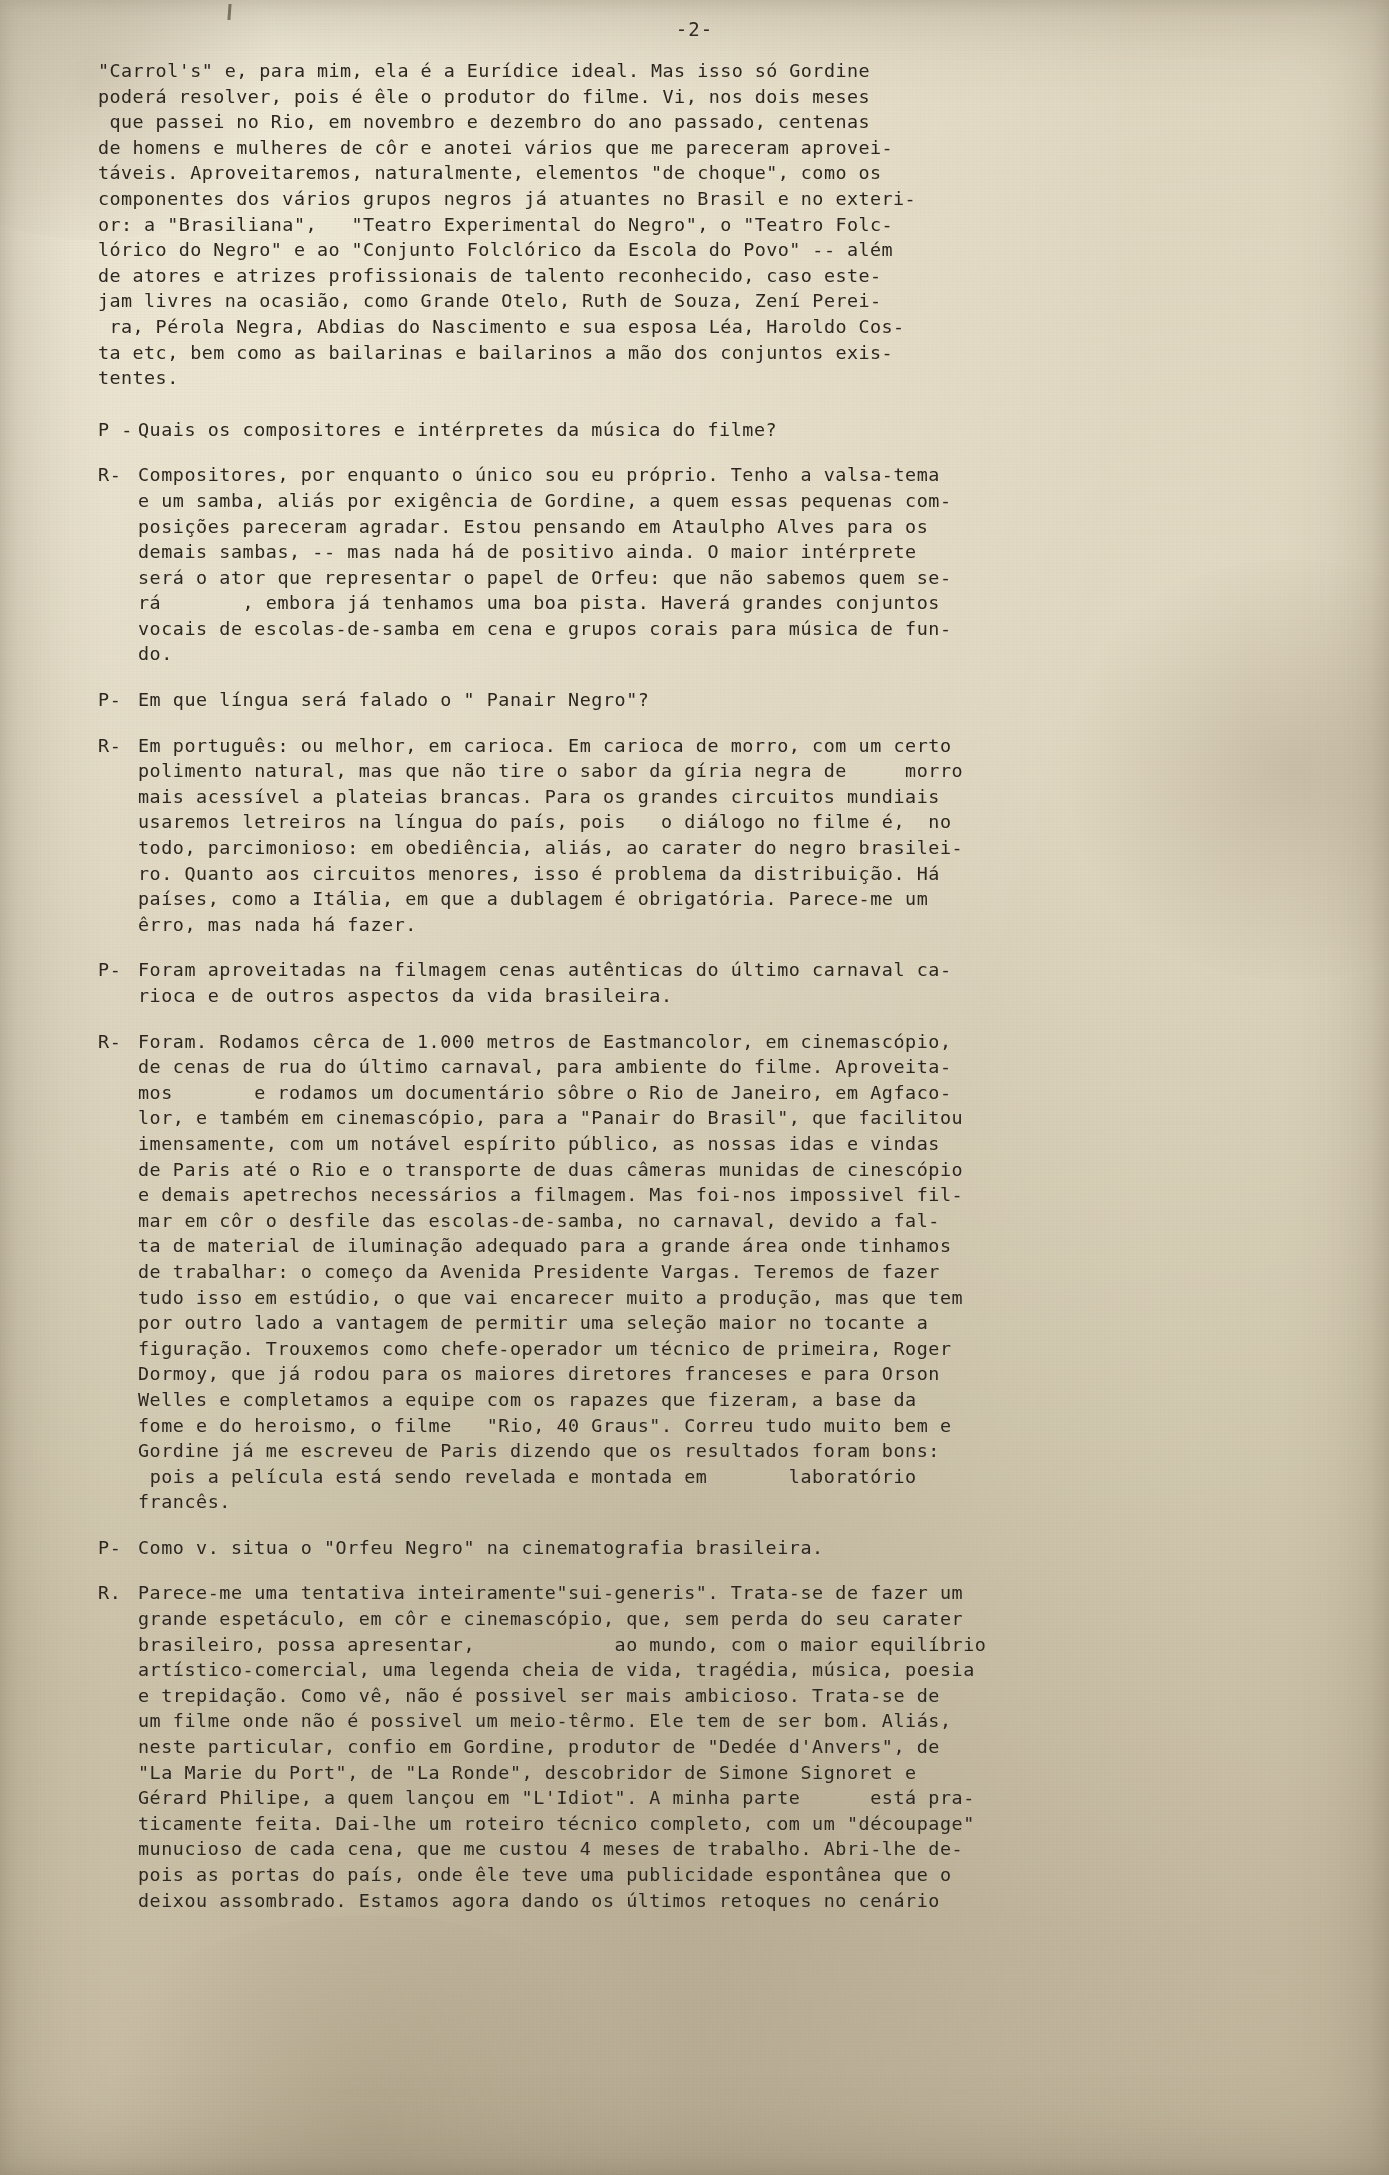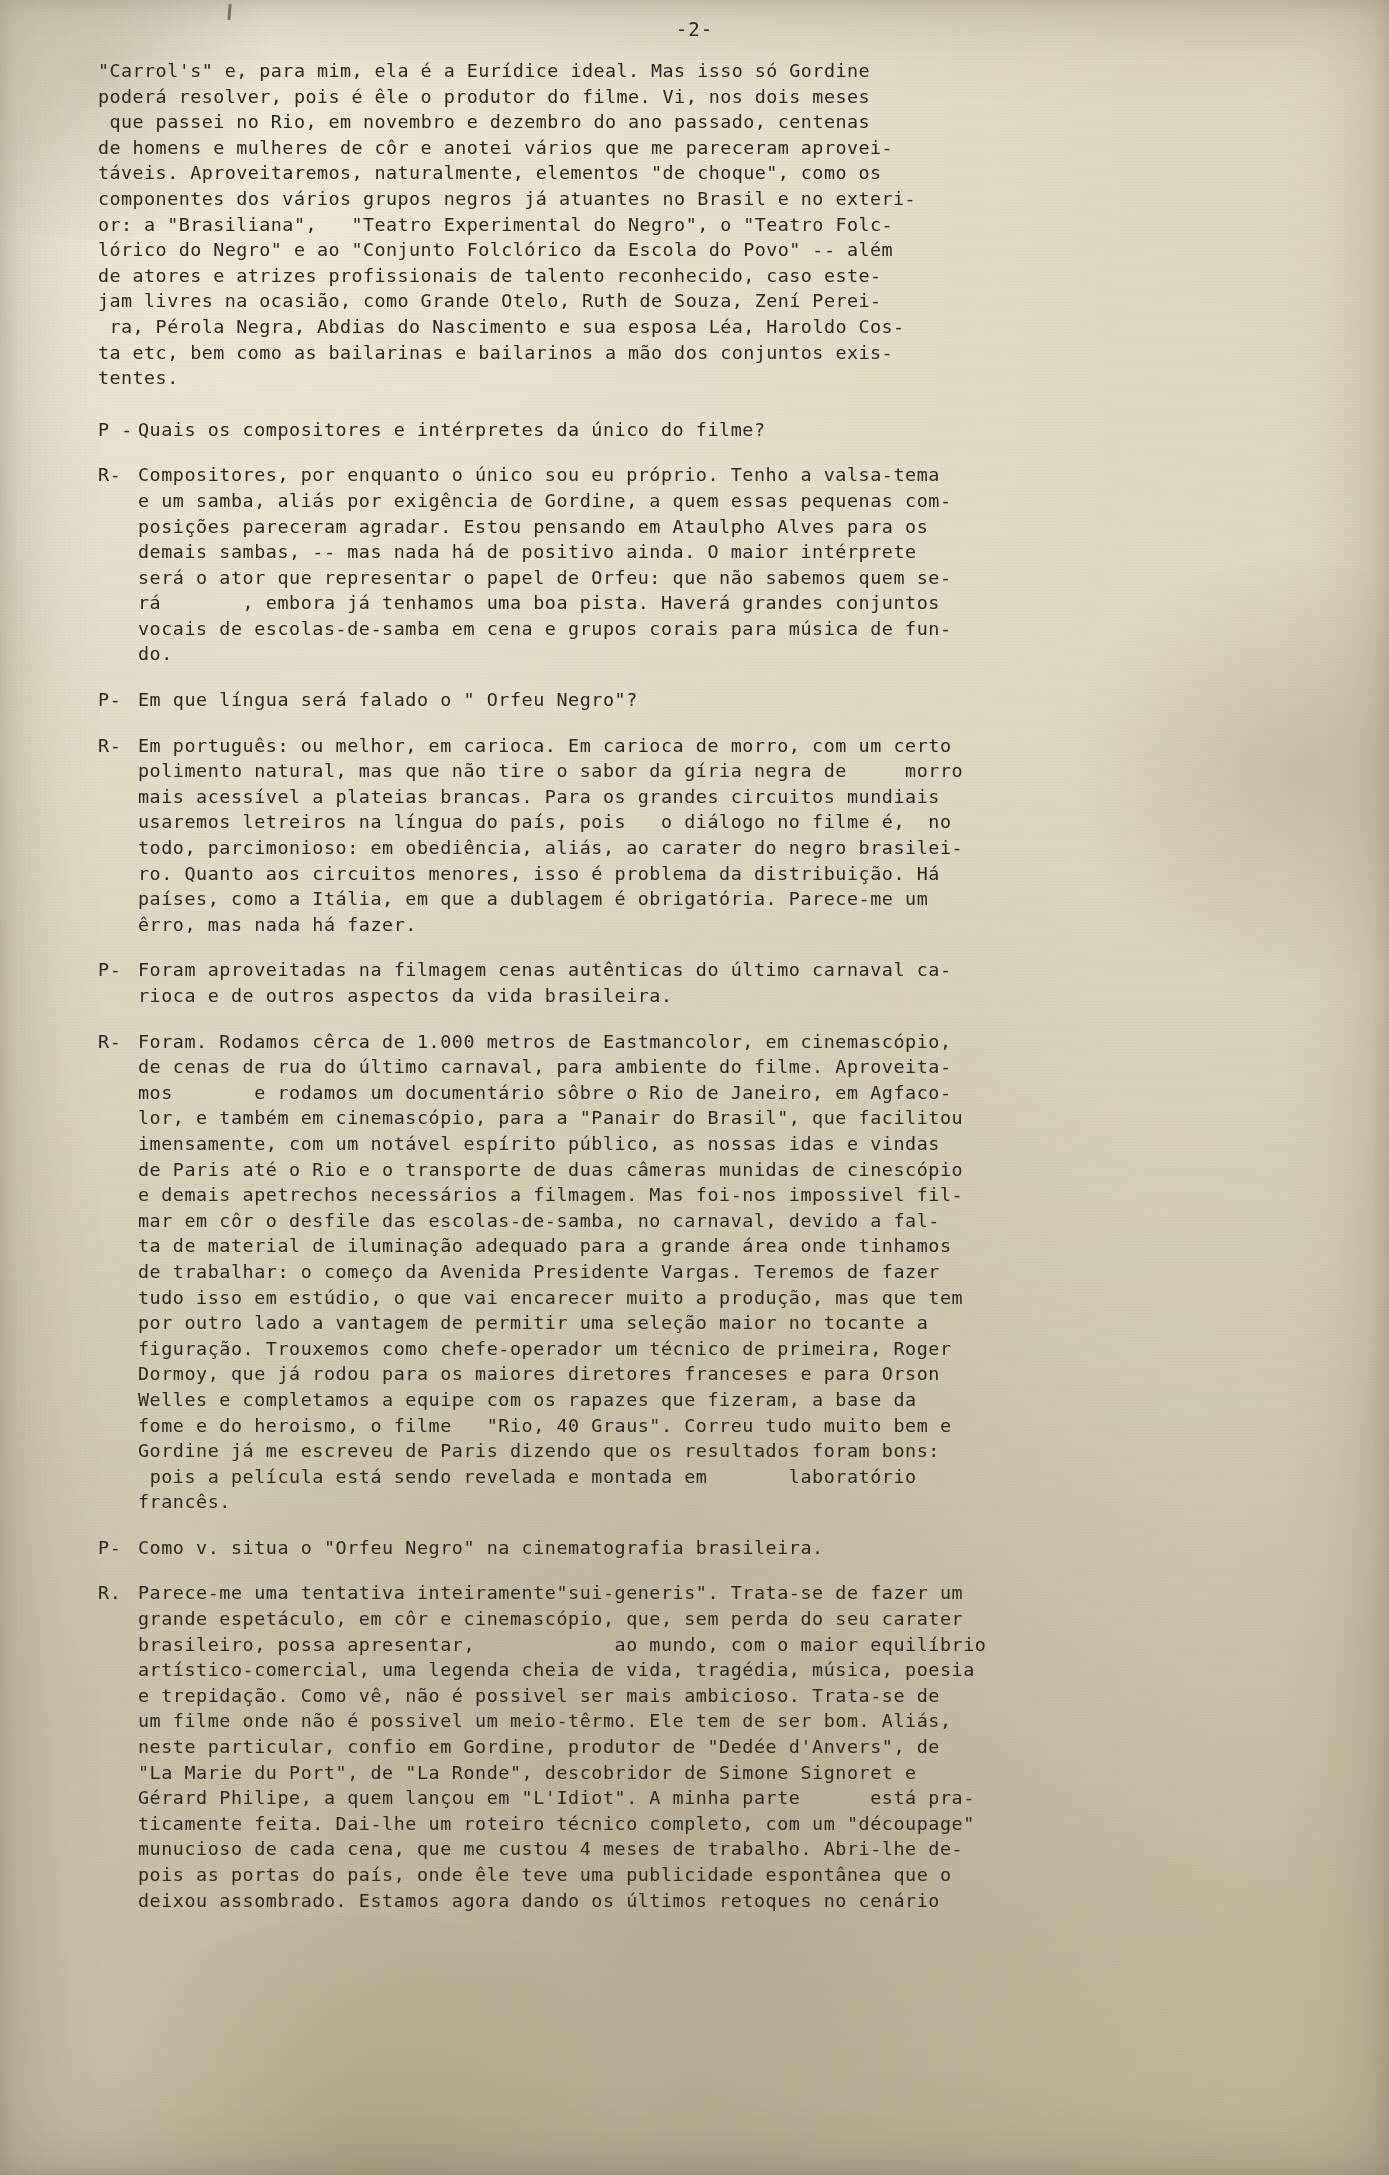--- a/index.html
+++ b/index.html
@@ -118,38 +118,38 @@
 lórico do Negro" e ao "Conjunto Folclórico da Escola do Povo" -- além
 de atores e atrizes profissionais de talento reconhecido, caso este-
 jam livres na ocasião, como Grande Otelo, Ruth de Souza, Zení Perei-
  ra, Pérola Negra, Abdias do Nascimento e sua esposa Léa, Haroldo Cos-
 ta etc, bem como as bailarinas e bailarinos a mão dos conjuntos exis-
 tentes.</div>
     </div>
 
     <div class="para">
       <div class="tag">P -</div>
-      <div class="lines">Quais os compositores e intérpretes da único do filme?</div>
+      <div class="lines">Quais os compositores e intérpretes da música do filme?</div>
     </div>
 
     <div class="para">
       <div class="tag">R-</div>
       <div class="lines">Compositores, por enquanto o único sou eu próprio. Tenho a valsa-tema
 e um samba, aliás por exigência de Gordine, a quem essas pequenas com-
 posições pareceram agradar. Estou pensando em Ataulpho Alves para os
 demais sambas, -- mas nada há de positivo ainda. O maior intérprete
 será o ator que representar o papel de Orfeu: que não sabemos quem se-
 rá       , embora já tenhamos uma boa pista. Haverá grandes conjuntos
 vocais de escolas-de-samba em cena e grupos corais para música de fun-
 do.</div>
     </div>
 
     <div class="para">
       <div class="tag">P-</div>
-      <div class="lines">Em que língua será falado o " Orfeu Negro"?</div>
+      <div class="lines">Em que língua será falado o " Panair Negro"?</div>
     </div>
 
     <div class="para">
       <div class="tag">R-</div>
       <div class="lines">Em português: ou melhor, em carioca. Em carioca de morro, com um certo
 polimento natural, mas que não tire o sabor da gíria negra de     morro
 mais acessível a plateias brancas. Para os grandes circuitos mundiais
 usaremos letreiros na língua do país, pois   o diálogo no filme é,  no
 todo, parcimonioso: em obediência, aliás, ao carater do negro brasilei-
 ro. Quanto aos circuitos menores, isso é problema da distribuição. Há

